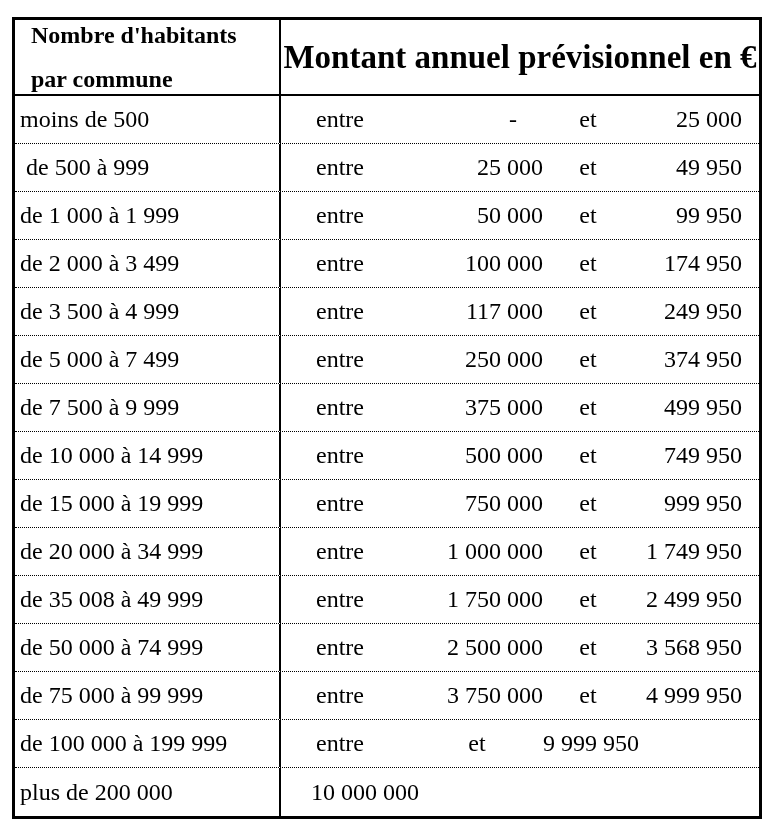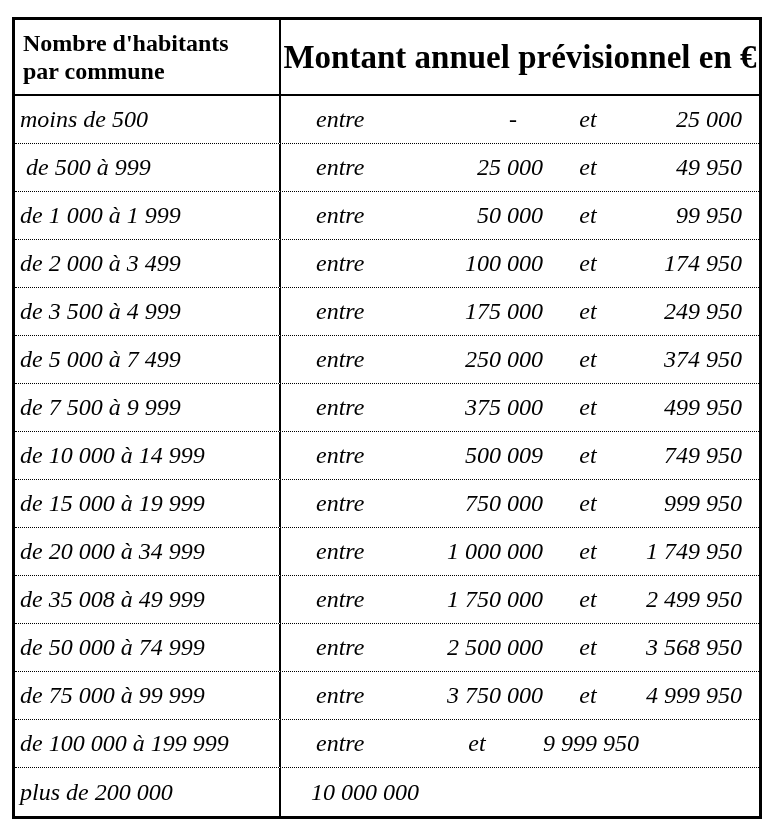--- a/index.html
+++ b/index.html
@@ -23,41 +23,40 @@
     height:76px;
     border-bottom:2px solid #000000;
     flex:none;
   }
   .header-cell-left {
     width:266px;
     flex:none;
     border-right:2px solid #000000;
     display:flex;
     align-items:center;
-    padding-left:8px;
+    padding-left:16px;
     font-weight:bold;
     font-size:24px;
-    line-height:28px;
+    line-height:44px;
     white-space:pre-line;
   }
   .header-cell-right {
     flex:1;
     display:flex;
     align-items:center;
     justify-content:center;
     font-weight:bold;
     font-size:33px;
     font-family:Liberation Serif, serif;
   }
   .body-row {
     display:flex;
     height:48px;
     border-bottom:1px dotted #000000;
     flex:none;
-    font-style:italic;
   }
   .body-row:last-child { border-bottom:none; }
   .cell-range {
     width:266px;
     flex:none;
     border-right:2px solid #000000;
     display:flex;
     align-items:center;
     padding-left:5px;
     font-size:24px;
@@ -134,21 +133,21 @@
       <span class="amt-max">174 950</span>
     </div>
   </div>
 
   <div class="body-row">
     <div class="cell-range">
       <span>de 3 500 à 4 999</span>
     </div>
     <div class="cell-amounts">
       <span class="amt-prefix">entre</span>
-      <span class="amt-min">175 000</span>
+      <span class="amt-min">117 000</span>
       <span class="amt-conj">et</span>
       <span class="amt-max">249 950</span>
     </div>
   </div>
 
   <div class="body-row">
     <div class="cell-range">
       <span>de 5 000 à 7 499</span>
     </div>
     <div class="cell-amounts">
@@ -170,21 +169,21 @@
       <span class="amt-max">499 950</span>
     </div>
   </div>
 
   <div class="body-row">
     <div class="cell-range">
       <span>de 10 000 à 14 999</span>
     </div>
     <div class="cell-amounts">
       <span class="amt-prefix">entre</span>
-      <span class="amt-min">500 009</span>
+      <span class="amt-min">500 000</span>
       <span class="amt-conj">et</span>
       <span class="amt-max">749 950</span>
     </div>
   </div>
 
   <div class="body-row">
     <div class="cell-range">
       <span>de 15 000 à 19 999</span>
     </div>
     <div class="cell-amounts">

